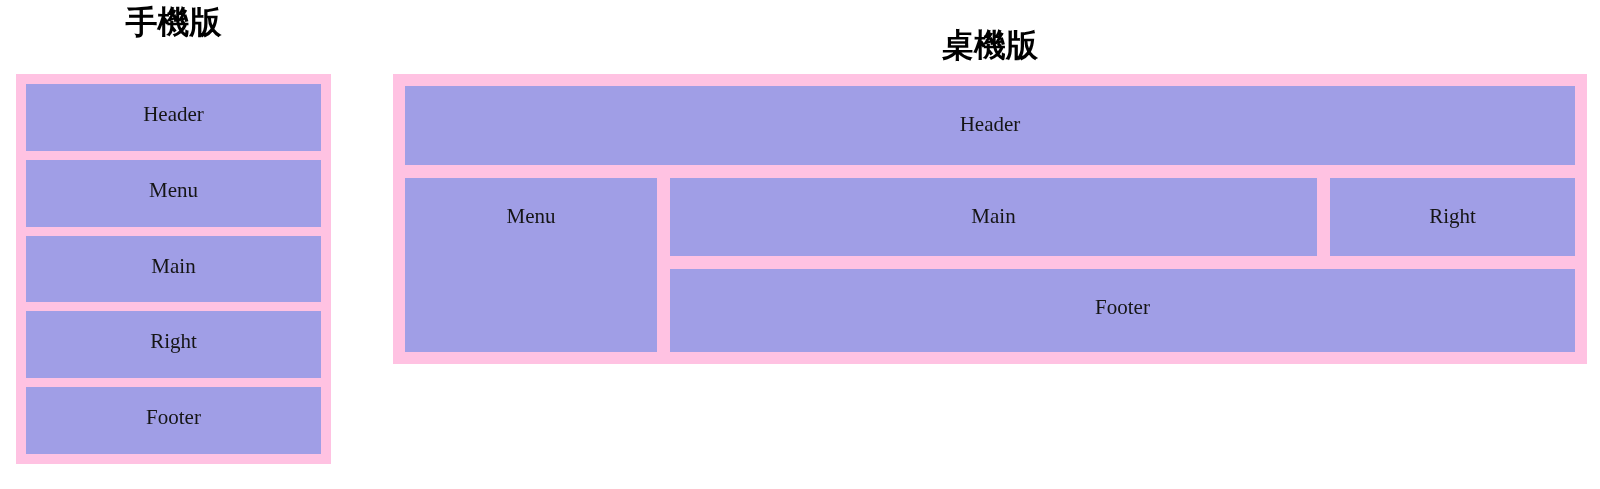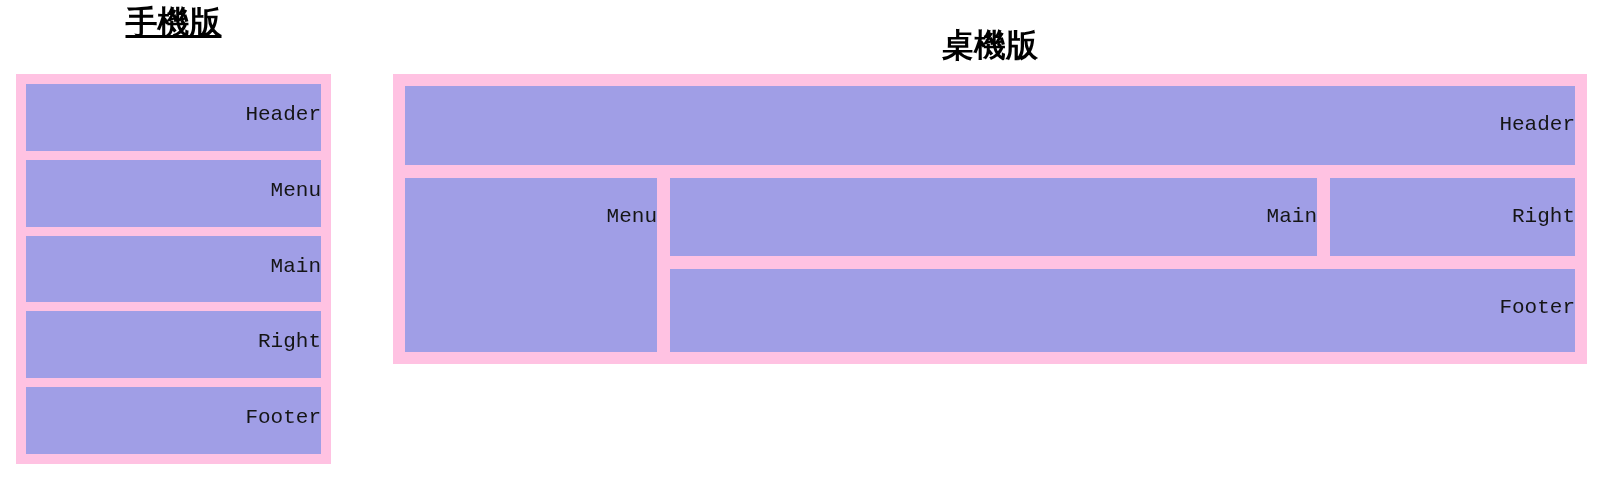--- a/index.html
+++ b/index.html
@@ -19,21 +19,21 @@
     position: absolute;
     top: 4px;
     margin: 0;
     font-size: 32px;
     font-weight: bold;
     line-height: 1.15;
     text-align: center;
     color: var(--title-color, #000000);
     font-family: "Liberation Sans", sans-serif;
   }
-  #mobile-title  { left: 16px;  width: 315px; text-decoration: underline; }
+  #mobile-title  { left: 16px;  width: 315px; }
   #desktop-title { left: 393px; width: 1194px; margin-top: 23px; }
 
   .layout-container {
     position: absolute;
     top: 74px;
     background: var(--container-pink, #ffc2e2);
     box-sizing: border-box;
   }
 
   .mobile-container {
@@ -59,22 +59,22 @@
     grid-template-areas:
       "header header header"
       "menu   main   right"
       "menu   footer footer";
   }
   .desktop-container .box { padding-top: 27px; }
 
   .box {
     background: var(--box-purple, #a09ee6);
     box-sizing: border-box;
-    text-align: right;
-    font-family: Liberation Mono, monospace;
+    text-align: center;
+    font-family: Liberation Serif, serif;
     font-size: 21px;
     line-height: 1.1;
     color: var(--label-color, #151515);
   }
 
   .area-header { grid-area: header; }
   .area-menu   { grid-area: menu; }
   .area-main   { grid-area: main; }
   .area-right  { grid-area: right; }
   .area-footer { grid-area: footer; }

